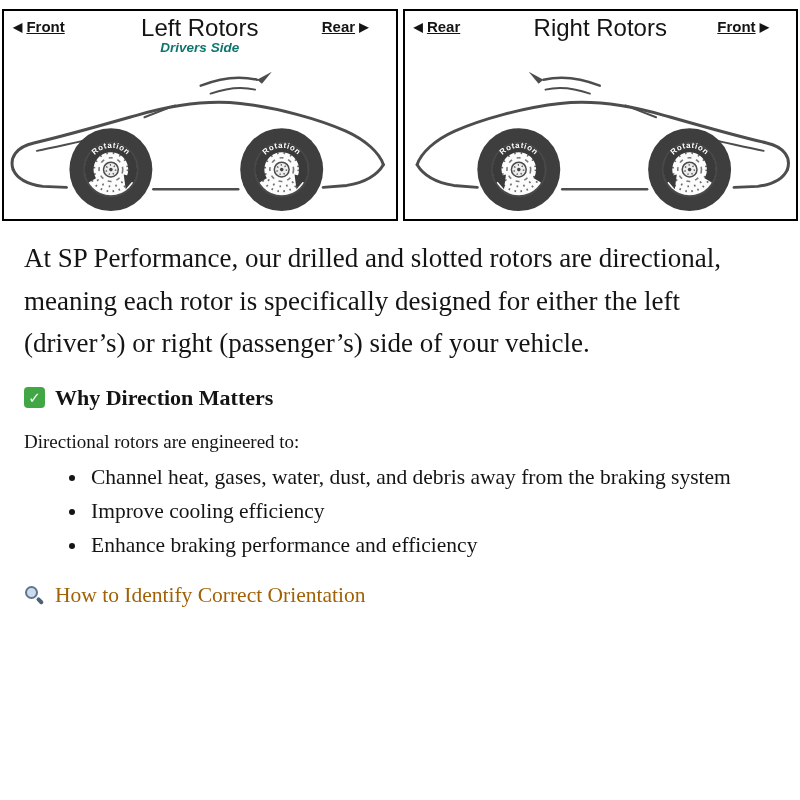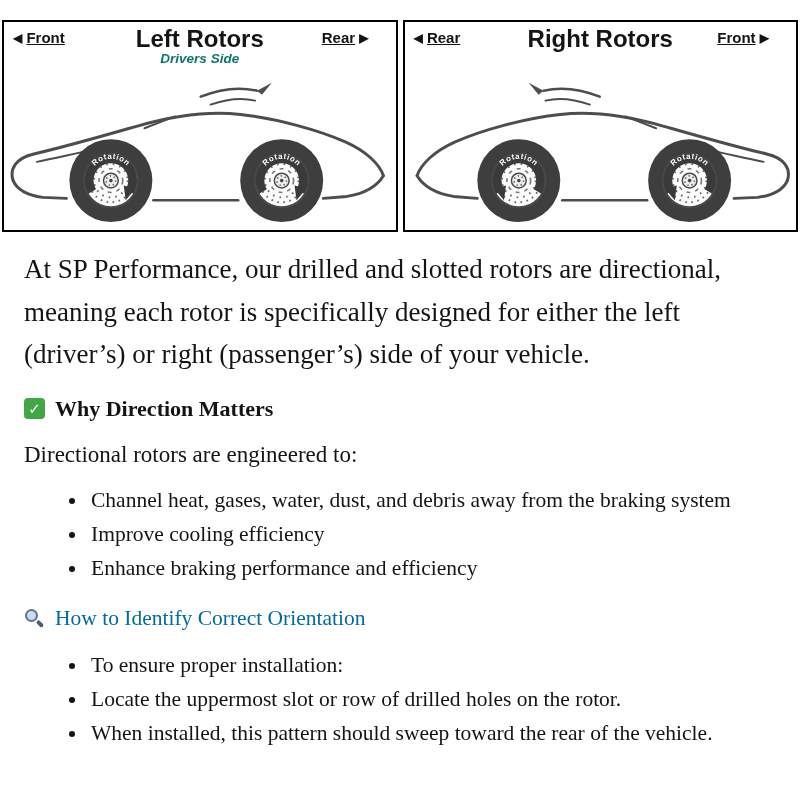--- a/index.html
+++ b/index.html
@@ -3,53 +3,53 @@
 <meta charset="utf-8">
 <style>
   * { margin:0; padding:0; box-sizing:border-box; }
   html,body { background:#ffffff; }
   body {
     width:800px; height:800px; overflow:hidden;
     font-family:"Liberation Serif", serif; color:#141414;
   }
 
   
-  .diagram { display:flex; gap:5px; padding:20px 2px 0 2px; }
+  .diagram { display:flex; gap:5px; padding:9px 2px 0 2px; }
   .panel { flex:1; border:2px solid #000; background:#fff; height:212px; overflow:hidden; }
   .panel-header { position:relative; height:50px; font-family:"Liberation Sans", sans-serif; }
   .dir-label {
     position:absolute; top:7px; font-weight:bold; font-size:15px;
     font-family:"Liberation Sans", sans-serif;
   }
   .dir-label .word { text-decoration:underline; }
   .dir-left { left:9px; }
   .dir-right { right:27px; }
   .arrow-glyph { font-size:12px; position:relative; top:-1px; }
-  .panel-title { text-align:center; font-weight:bold; font-size:24px; line-height:1.02; padding-top:5px; }
+  .panel-title { text-align:center; font-weight:normal; font-size:24px; line-height:1.02; padding-top:5px; }
   .panel-sub { text-align:center; font-weight:bold; font-style:italic; font-size:13.5px; color:#0f766e; }
   .car-svg { display:block; width:100%; height:156px; }
 
   
   .content { padding:16px 24px 0 24px; }
   .intro { font-size:27px; line-height:1.58; max-width:762px; }
   .sec-h2 {
     font-size:22px; font-weight:bold; margin:20px 0 20px 0;
     display:flex; align-items:center; gap:10px;
   }
   .check-icon {
     width:21px; height:21px; border-radius:4px; flex:0 0 auto;
     display:inline-flex; align-items:center; justify-content:center;
     color:#fff; font-size:15px; font-weight:bold;
     font-family:"DejaVu Sans", sans-serif;
   }
-  .lead { font-size:23px; margin:18px 0 8px 0; }
-  ul.blist { list-style:disc; padding-left:64px; margin:16px 0 10px 0; }
+  .lead { font-size:19px; margin:18px 0 8px 0; }
+  ul.blist { list-style:disc; padding-left:64px; margin:8px 0 10px 0; }
   ul.blist li { font-size:21.5px; line-height:1.58; padding-left:3px; max-width:700px; }
   .sec-h3 {
-    font-size:21.5px; font-weight:normal; color:#0369a1;
+    font-size:21.5px; font-weight:normal; color:#a16207;
     margin:20px 0 18px 0; display:flex; align-items:center; gap:11px;
   }
   .mag-icon { position:relative; width:20px; height:20px; display:inline-block; flex:0 0 auto; }
   .mag-icon .lens {
     position:absolute; left:1px; top:1px; width:13px; height:13px;
     border:2.5px solid #5d7591; border-radius:50%; background:#cddcec;
   }
   .mag-icon .handle {
     position:absolute; width:3.5px; height:8px; background:#4c6078;
     left:13.5px; top:11.5px; transform:rotate(-45deg); border-radius:2px;
@@ -203,19 +203,14 @@
   </ul>
 
   <h3 class="sec-h3">
     <span class="mag-icon">
         <span class="lens"></span>
         <span class="handle"></span>
       </span>
     <span>How to Identify Correct Orientation</span>
   </h3>
 
-  <ul class="blist">
-    <li>To ensure proper installation:</li>
-    <li>Locate the uppermost slot or row of drilled holes on the rotor.</li>
-    <li>When installed, this pattern should sweep toward the rear of the vehicle.</li>
-  </ul>
 
 </div>
 
 </body></html>

